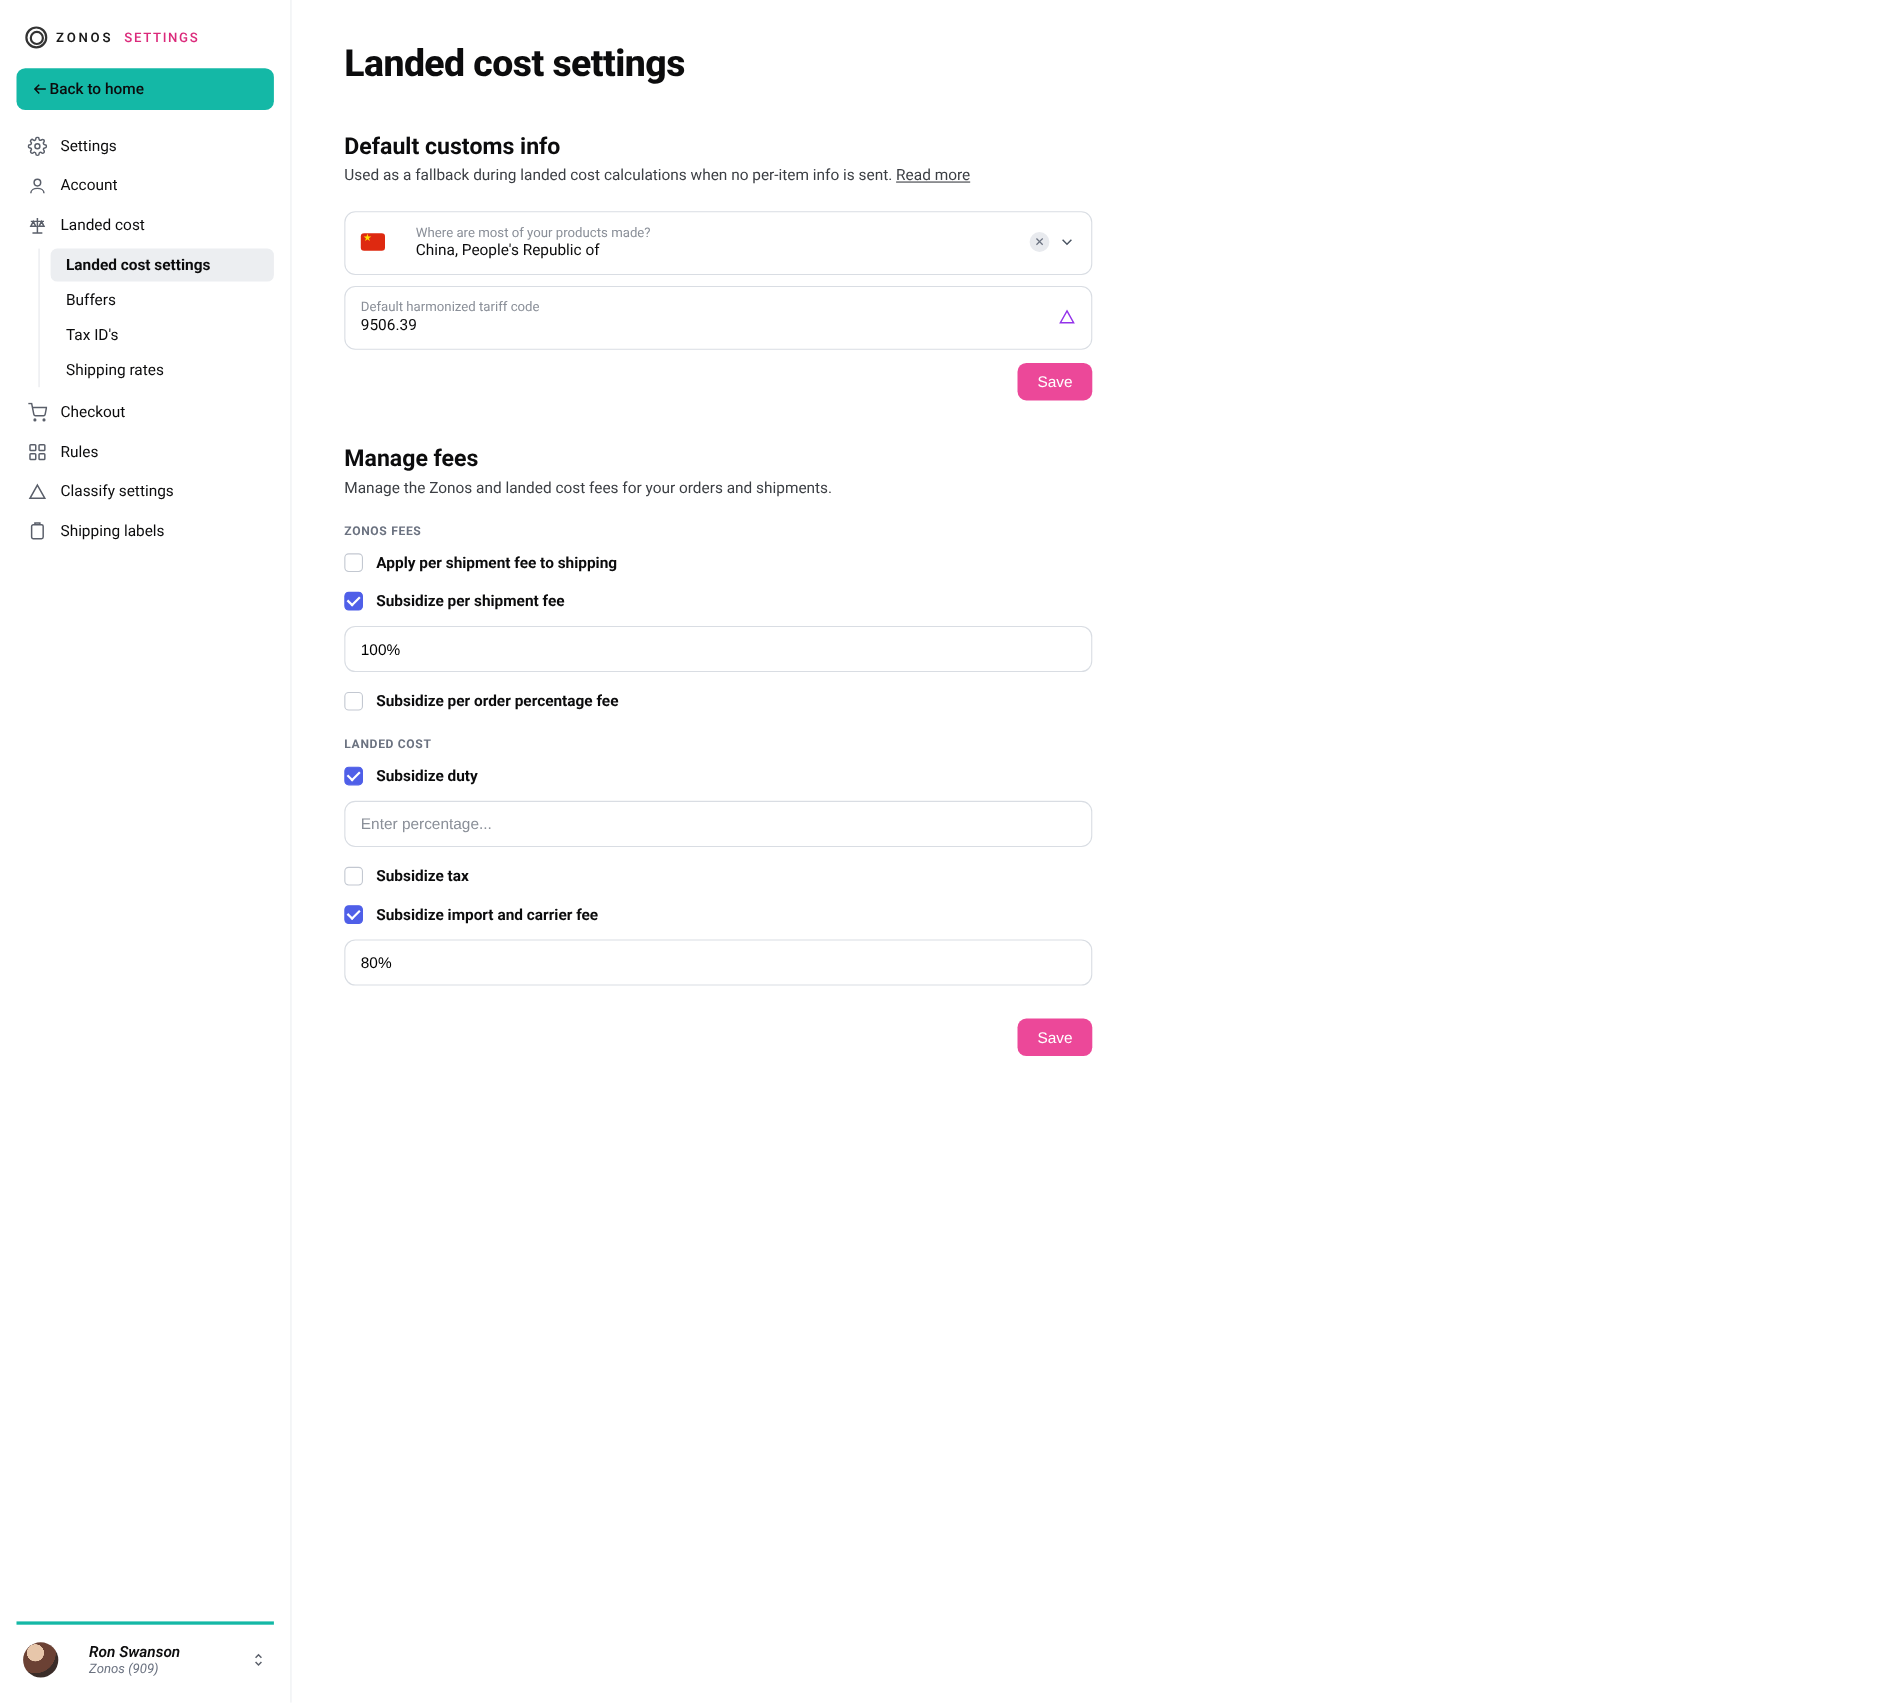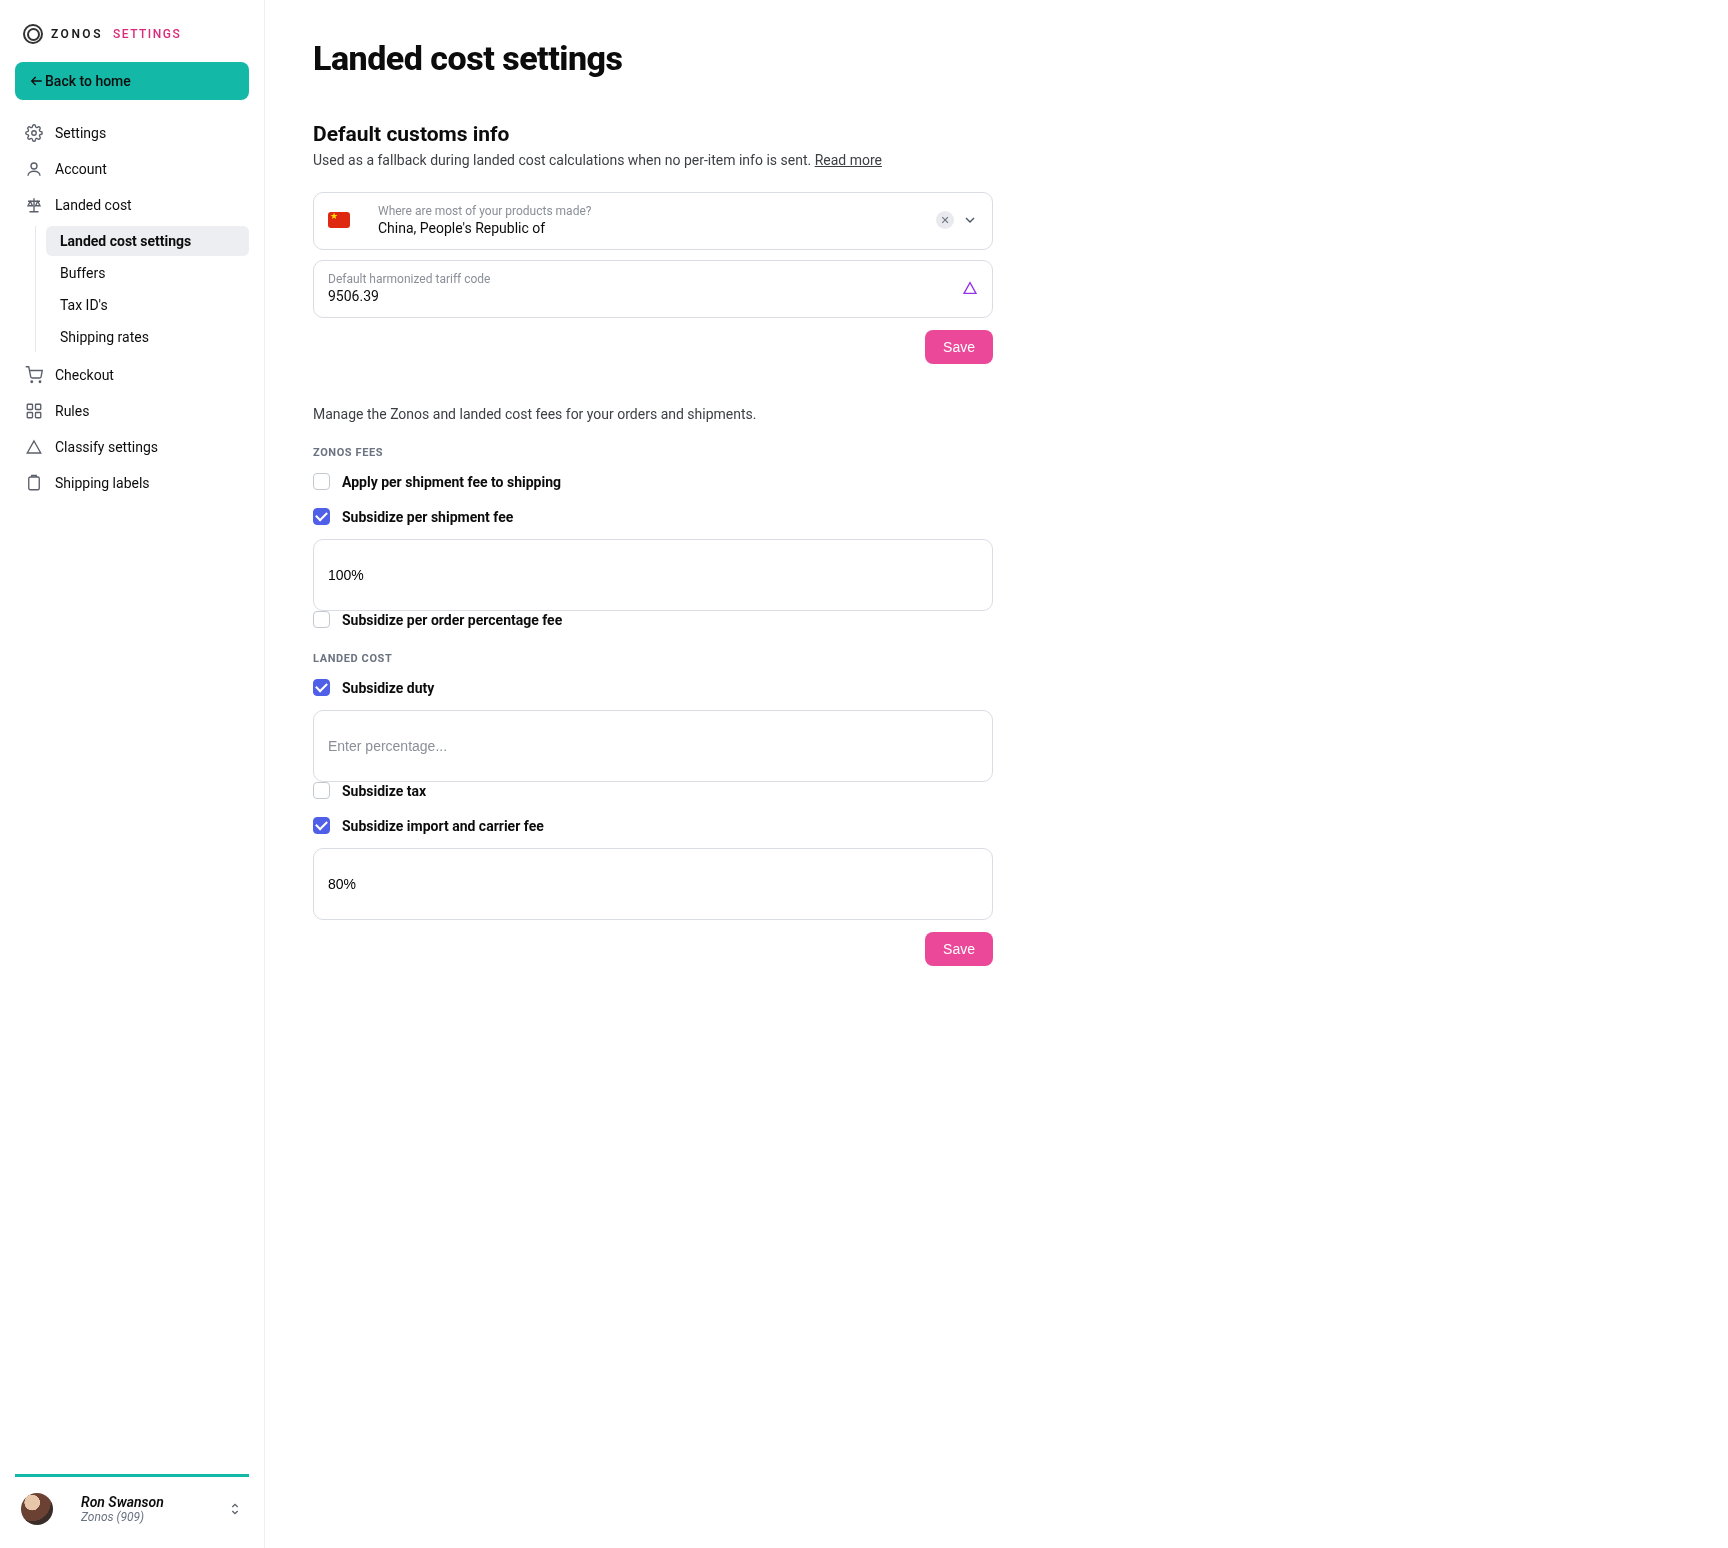--- a/index.html
+++ b/index.html
@@ -137,21 +137,21 @@
 }
 .checkbox.checked {
   background:#4f5fe8; border-color:#4f5fe8;
 }
 .checkbox.checked::after {
   content:""; width:9px;height:5px;border-left:2px solid #fff;border-bottom:2px solid #fff;
   transform: rotate(-45deg) translate(1px,-1px);
 }
 .text-input {
   width:100%; border:1px solid #d9dde3; border-radius:10px;
-  padding: 27px 14px; font-size:14px; margin-top:-4px;
+  padding: 12px 14px; font-size:14px; margin-bottom:18px; margin-top:-4px;
 }
 .text-input::placeholder { color:#8a8f98; }
 .section { margin-bottom: 8px; }
 </style>
 </head>
 <body>
 
 <aside class="sidebar">
   <div class="logo-row">
     <span class="logo-mark"></span>
@@ -282,20 +282,21 @@
             <path d="M12 4l9 16H3z"></path>
           </svg>
       </div>
 
       <div class="save-row">
         <button class="save-btn">Save</button>
       </div>
     </section>
 
     <section class="section">
+      <h2>Manage fees</h2>
       <p class="section-desc">Manage the Zonos and landed cost fees for your orders and shipments.</p>
 
       <div class="subhead">ZONOS FEES</div>
 
       <div class="checkbox-row">
         <span class="checkbox"></span>
         <span>Apply per shipment fee to shipping</span>
       </div>
 
       <div class="checkbox-row">

